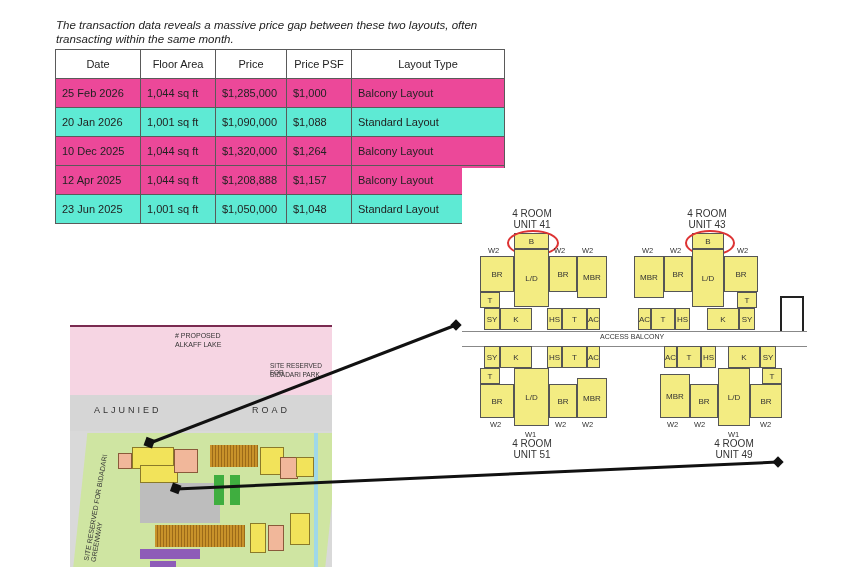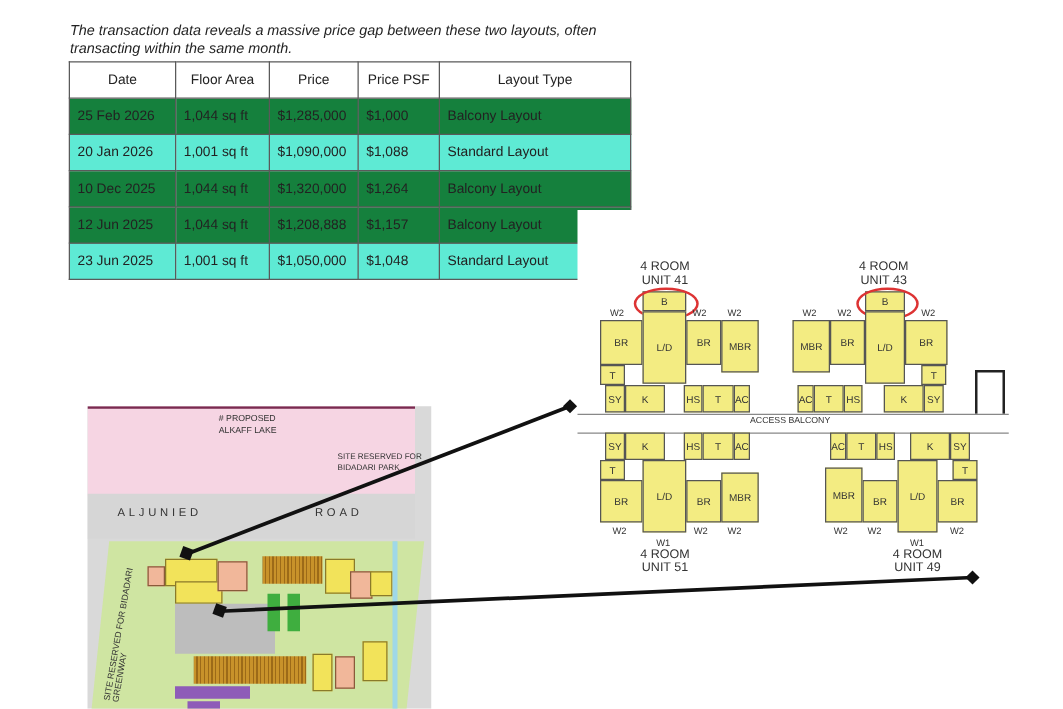--- a/index.html
+++ b/index.html
@@ -1,36 +1,36 @@
 <!DOCTYPE html>
 <html><head>
 <meta charset="utf-8">
 <style>
   html, body { margin:0; padding:0; }
   body { width:850px; height:567px; background:#ffffff; position:relative; overflow:hidden; font-family:"Liberation Sans", sans-serif; }
   .intro { position:absolute; left:56px; top:18px; width:470px; font-size:11.5px; line-height:14px; color:#222;font-style:italic; }
   table.tx { position:absolute; left:55px; top:49px; border-collapse:collapse; font-size:11px; color:#222; }
   table.tx th, table.tx td { border:1px solid #5a5a5a; height:28px; padding:0 6px; text-align:left; white-space:nowrap; }
   table.tx th { background:#fff; font-weight:normal; text-align:center; }
-  table.tx tr.balcony td { background:#15803d; }
+  table.tx tr.balcony td { background:#ec4899; }
   table.tx tr.standard td { background:#5eead4; }
   table.tx tr.record td { font-weight:bold; }
   .c-date{width:72px}.c-area{width:62px}.c-price{width:58px}.c-psf{width:52px}.c-layout{width:140px}
 
   
   .plan { position:absolute; left:462px; top:168px; width:388px; height:300px; background:#fff; }
   .unit-title { position:absolute; font-size:10px; color:#333; text-align:center; width:60px; line-height:11px; }
   .room { position:absolute; background:#f3ec82; border:1px solid #555; box-sizing:border-box; font-size:8px; color:#333; display:flex; align-items:center; justify-content:center; }
   .wlab { position:absolute; font-size:7.5px; color:#333; }
   .oval { position:absolute; border:2px solid #d33; border-radius:50%; }
   .corridor { position:absolute; left:0; top:163px; width:345px; height:14px; border-top:1px solid #888; border-bottom:1px solid #888; background:#fff; }
   .corr-label { position:absolute; left:138px; top:165px; font-size:7px; color:#333; }
 
   
-  .map { position:absolute; left:70px; top:325px; width:262px; height:242px; background:#d9d9d9; overflow:hidden;padding-left:13px; }
+  .map { position:absolute; left:70px; top:325px; width:262px; height:242px; background:#d9d9d9; overflow:hidden; }
   .map-pink { position:absolute; left:0; top:0; width:262px; height:70px; background:#f6d5e3; border-top:2px solid #7a2a50; }
   .map-road { position:absolute; left:0; top:70px; width:262px; height:36px; background:#d6d6d6; }
   .map-green { position:absolute; left:10px; top:108px; width:252px; height:140px; background:#cfe5a2; transform:skewX(-6deg); }
   .map-text { position:absolute; color:#333; }
   .blk { position:absolute; background:#f2e35a; border:1px solid #8a7a2a; font-size:5px; }
   .blk-o { position:absolute; background:#f1b79a; border:1px solid #8a5a3a; }
   .carpark { position:absolute; background:repeating-linear-gradient(90deg,#c8922a 0 2px,#9c6a18 2px 3px); }
   .purple { position:absolute; background:#8e5cb8; }
   .grey { position:absolute; background:#bdbdbd; }
   .gr { position:absolute; background:#3fae3f; }
@@ -69,21 +69,21 @@
       <td>Standard Layout</td>
     </tr>
     <tr class="balcony">
       <td>10 Dec 2025</td>
       <td>1,044 sq ft</td>
       <td>$1,320,000</td>
       <td>$1,264</td>
       <td>Balcony Layout</td>
     </tr>
     <tr class="balcony">
-      <td>12 Jun 2025</td>
+      <td>12 Apr 2025</td>
       <td>1,044 sq ft</td>
       <td>$1,208,888</td>
       <td>$1,157</td>
       <td>Balcony Layout</td>
     </tr>
     <tr class="standard">
       <td>23 Jun 2025</td>
       <td>1,001 sq ft</td>
       <td>$1,050,000</td>
       <td>$1,048</td>

